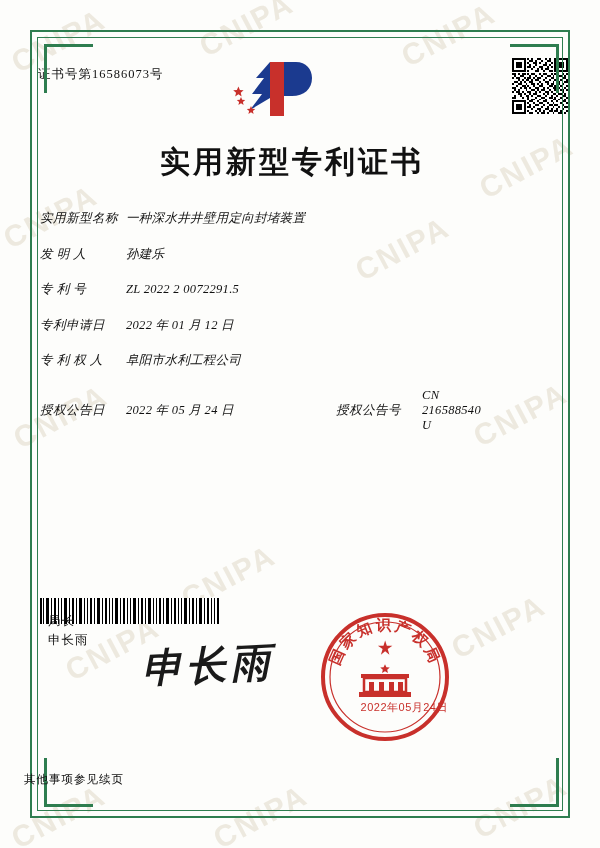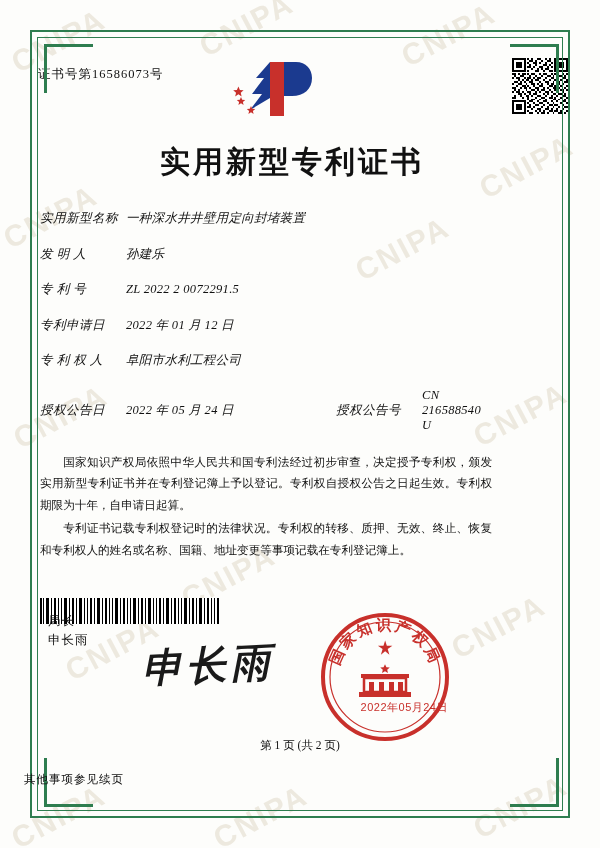--- a/index.html
+++ b/index.html
@@ -539,24 +539,20 @@
       <div class="fvalue">阜阳市水利工程公司</div>
     </div>
     <div class="frow double">
       <div class="flabel">授权公告日</div>
       <div class="fvalue">2022 年 05 月 24 日</div>
       <div class="flabel2">授权公告号</div>
       <div class="fvalue2">CN 216588540 U</div>
     </div>
   </div>
 
-  <div class="paras">
-    <p class="para">国家知识产权局依照中华人民共和国专利法经过初步审查，决定授予专利权，颁发实用新型专利证书并在专利登记簿上予以登记。专利权自授权公告之日起生效。专利权期限为十年，自申请日起算。</p>
-    <p class="para">专利证书记载专利权登记时的法律状况。专利权的转移、质押、无效、终止、恢复和专利权人的姓名或名称、国籍、地址变更等事项记载在专利登记簿上。</p>
-  </div>
 
   <div class="barcode">
     <svg viewBox="0 0 180 26" width="180" height="26" shape-rendering="crispEdges" aria-hidden="true">
       <rect width="180" height="26" fill="#ffffff"></rect>
       <g fill="#000000">
         <rect x="0" y="0" width="2" height="26"></rect>
           <rect x="3" y="0" width="1" height="26"></rect>
         <rect x="6" y="0" width="3" height="26"></rect>
           <rect x="11" y="0" width="1" height="26"></rect>
         <rect x="14" y="0" width="2" height="26"></rect>
@@ -631,16 +627,15 @@
         <rect x="4" y="-2" width="5" height="10" fill="#c8302b"></rect>
         <rect x="13" y="-2" width="5" height="10" fill="#c8302b"></rect>
         <rect x="-24" y="-10" width="48" height="4" fill="#c8302b"></rect>
         <polygon points="0,-24 2.6,-18.4 8.6,-18 4,-14 5.4,-8 0,-11.4 -5.4,-8 -4,-14 -8.6,-18 -2.6,-18.4" fill="#c8302b" transform="scale(0.55) translate(0,-12)"></polygon>
       </g>
       <polygon points="67,28 69,34 75.5,34 70,38 72,44.5 67,40.5 62,44.5 64,38 58.5,34 65,34" fill="#c8302b" transform="scale(0.85) translate(12,8)"></polygon>
     </svg>
   </div>
   <div class="seal-date">2022年05月24日</div>
 
-  <div class="page-number">第 1 页 (共 2 页)</div>
   <div class="footer-note">其他事项参见续页</div>
 
 </div>
 
 </body></html>

